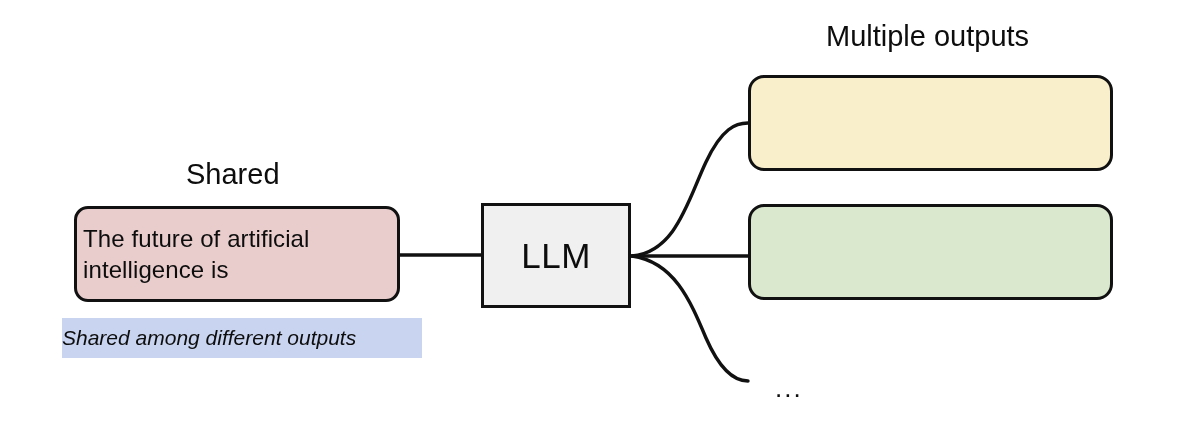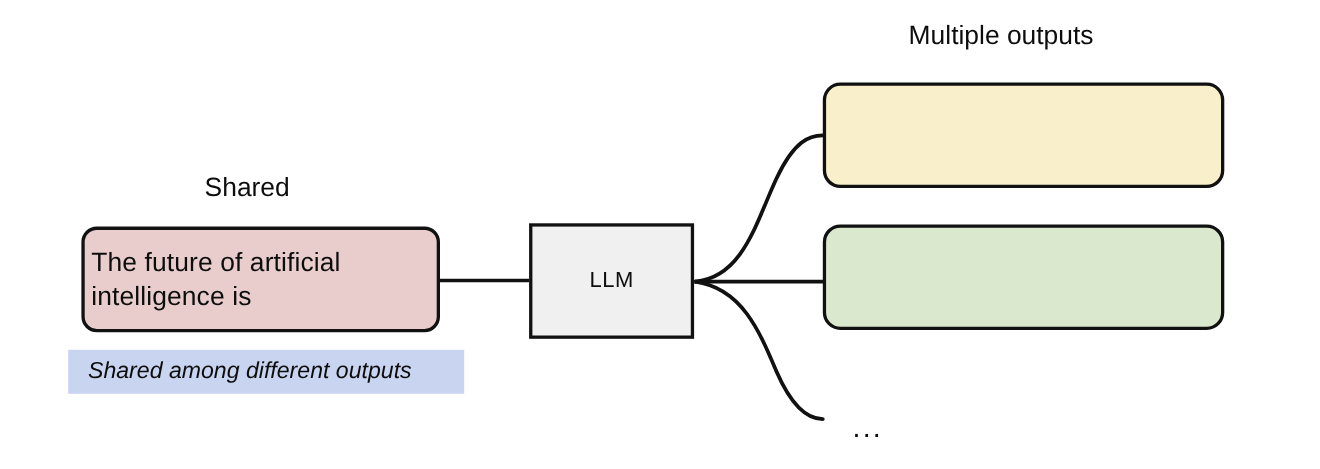--- a/index.html
+++ b/index.html
@@ -25,21 +25,21 @@
     left: 0;
     top: 0;
     width: 1200px;
     height: 426px;
     pointer-events: none;
   }
 
   
   .label-plain {
     position: absolute;
-    font-size: 24px;
+    font-size: 29px;
     color: #0d0d0d;
     line-height: 1.2;
     white-space: nowrap;
   }
 
   
   #prompt-title {
     left: 186px;
     top: 157px;
   }
@@ -68,21 +68,21 @@
   #shared-note {
     position: absolute;
     left: 62px;
     top: 318px;
     width: 360px;
     height: 40px;
     box-sizing: border-box;
     background: #c9d4f0;
     display: flex;
     align-items: center;
-    padding-left: 18px;
+    padding-left: 0;
   }
   #shared-note-text {
     font-size: 21px;
     font-style: italic;
     color: #0d0d0d;
     white-space: nowrap;
   }
 
   
   #llm-box {
@@ -93,21 +93,21 @@
     height: 105px;
     box-sizing: border-box;
     background: #f0f0f0;
     border: 3px solid #111111;
     border-radius: 0;
     display: flex;
     align-items: center;
     justify-content: center;
   }
   #llm-label {
-    font-size: 20px;
+    font-size: 35px;
     color: #0d0d0d;
     letter-spacing: 0.5px;
   }
 
   
   #outputs-title {
     left: 826px;
     top: 19px;
   }
   .output-box {

